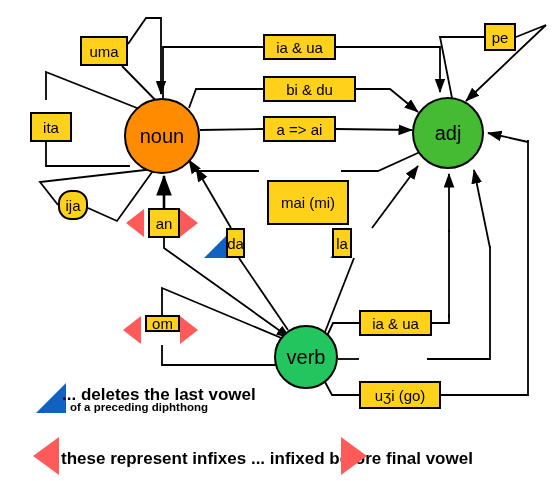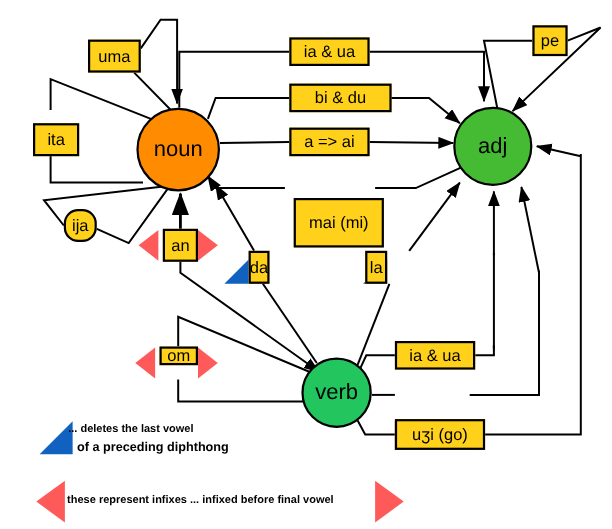--- a/index.html
+++ b/index.html
@@ -63,21 +63,21 @@
     border-top: 14px solid transparent;
     border-bottom: 14px solid transparent;
     border-left: 18px solid #ff5a5a;
   }
   .tri-blue {
     border-bottom: 22px solid #1061c0;
     border-left: 22px solid transparent;
   }
   .legend-text {
     position: absolute;
-    font-size: 10px;
+    font-size: 17px;
     font-weight: bold;
     color: #000000;
     white-space: nowrap;
     z-index: 6;
   }
   .legend-line2 {
     position: absolute;
     font-size: 11.5px;
     font-weight: bold;
     color: #000000;

